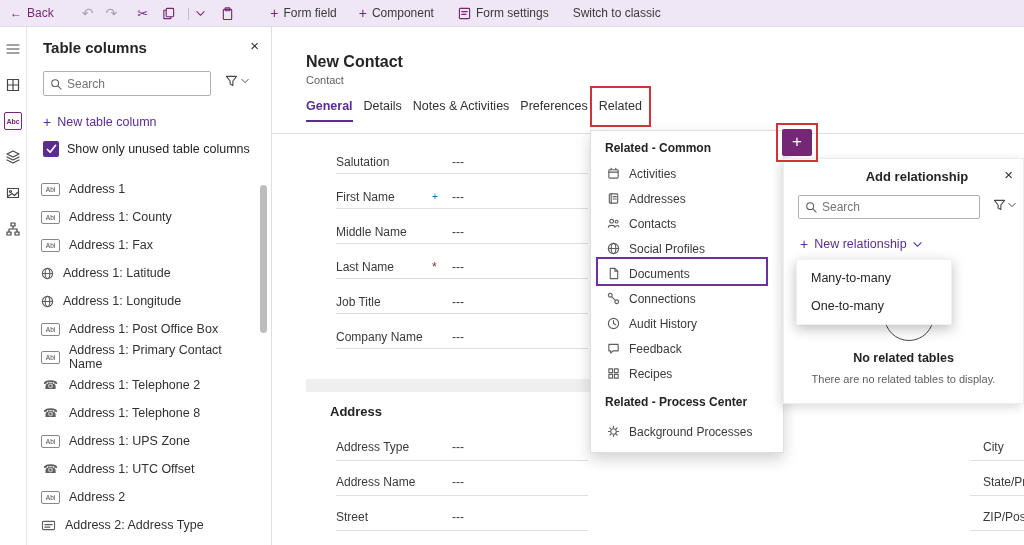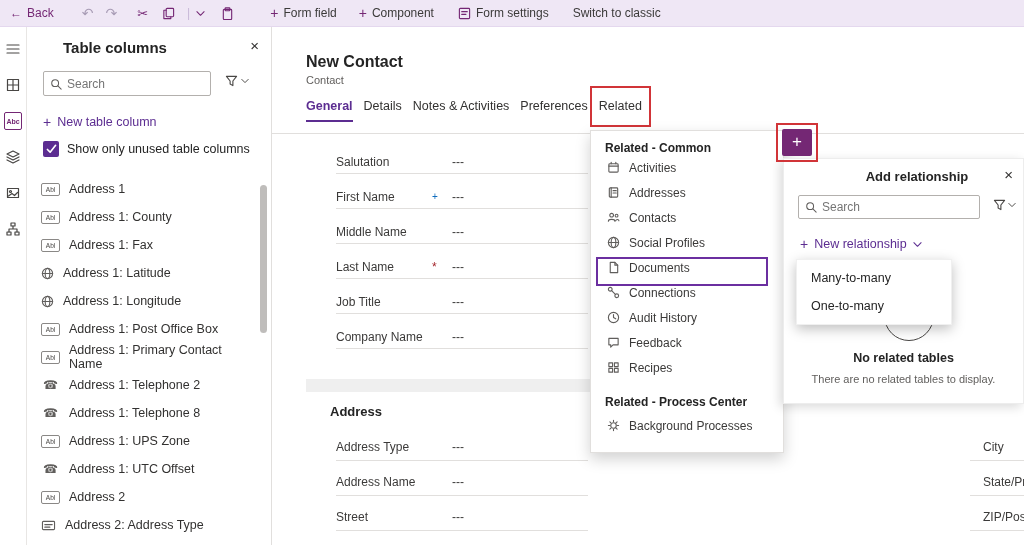--- a/index.html
+++ b/index.html
@@ -23,21 +23,21 @@
   
   #rail { position:absolute; left:0; top:27px; width:27px; height:518px; background:#fff;
     border-right:1px solid #e8e6e4; display:flex; flex-direction:column; align-items:center;
     padding-top:13px; gap:18px; color:#484644; z-index:4; }
   .rail-ic { width:18px; height:18px; display:flex; align-items:center; justify-content:center; cursor:pointer; }
   .rail-active { border:1px solid #742774; color:#742774; font-size:7px; font-weight:700; border-radius:2px; }
 
   
   #panel { position:absolute; left:27px; top:27px; width:245px; height:518px; background:#fff;
     border-right:1px solid #e1dfdd; z-index:4; }
-  .p-title { position:absolute; left:16px; top:12px; font-size:15px; font-weight:700; color:#242424;margin-left:20px; }
+  .p-title { position:absolute; left:16px; top:12px; font-size:15px; font-weight:700; color:#242424; }
   .p-close { position:absolute; right:12px; top:10px; font-size:15px; color:#323130; cursor:pointer; }
   .p-search-wrap { position:absolute; left:16px; top:44px; width:168px; height:25px;
     border:1px solid #b3b0ad; border-radius:2px; display:flex; align-items:center; gap:5px;
     padding:0 6px; color:#605e5c; background:#fff; }
   .p-search-wrap input { border:none; outline:none; width:100%; font-size:12px; font-family:inherit; color:#323130; background:transparent; }
   .p-filter { position:absolute; left:198px; top:48px; display:flex; align-items:center; gap:3px; color:#484644; cursor:pointer; }
   .p-newcol { position:absolute; left:16px; top:88px; display:flex; align-items:center; gap:6px;
     color:#5c2d91; font-size:12.5px; cursor:pointer; }
   .p-check { position:absolute; left:16px; top:114px; display:flex; align-items:center; gap:8px;
     font-size:12.5px; color:#242424; cursor:pointer; }
@@ -75,21 +75,21 @@
   .arow { position:absolute; left:64px; width:252px; height:26px; border-bottom:1px solid #e1dfdd;
     font-size:12px; color:#3b3a39; line-height:24px; }
   .rrow { position:absolute; left:698px; width:54px; height:26px; border-bottom:1px solid #e1dfdd;
     font-size:12px; color:#3b3a39; line-height:24px; overflow:visible; white-space:nowrap; }
   .rrow span { padding-left:13px;margin-top:35px; }
 
   
   #related-menu { position:absolute; left:590px; top:130px; width:194px; height:323px; background:#fff;
     border:1px solid #e1dfdd; box-shadow:0 6px 14px rgba(0,0,0,.18); z-index:20; font-size:12px; }
   .rm-header { position:absolute; left:14px; font-weight:700; color:#242424; white-space:nowrap; }
-  .rm-item { position:absolute; left:0; width:192px; height:25px; display:flex; align-items:flex-start;
+  .rm-item { position:absolute; left:0; width:192px; height:25px; display:flex; align-items:center;
     padding-left:16px; gap:9px; color:#3b3a39; cursor:pointer; white-space:nowrap; }
   .rm-item svg { color:#605e5c; }
   .doc-highlight { position:absolute; left:5px; top:126px; width:172px; height:29px;
     border:2px solid #6b2fa0; pointer-events:none; }
 
   
   #plus-btn { position:absolute; left:782px; top:129px; width:30px; height:27px; background:#742774;
     color:#fff; font-size:17px; line-height:25px; text-align:center; border-radius:2px; z-index:30; cursor:pointer; }
   #plus-redbox { position:absolute; left:776px; top:123px; width:42px; height:39px;
     border:2px solid #d13438; z-index:31; pointer-events:none; }

